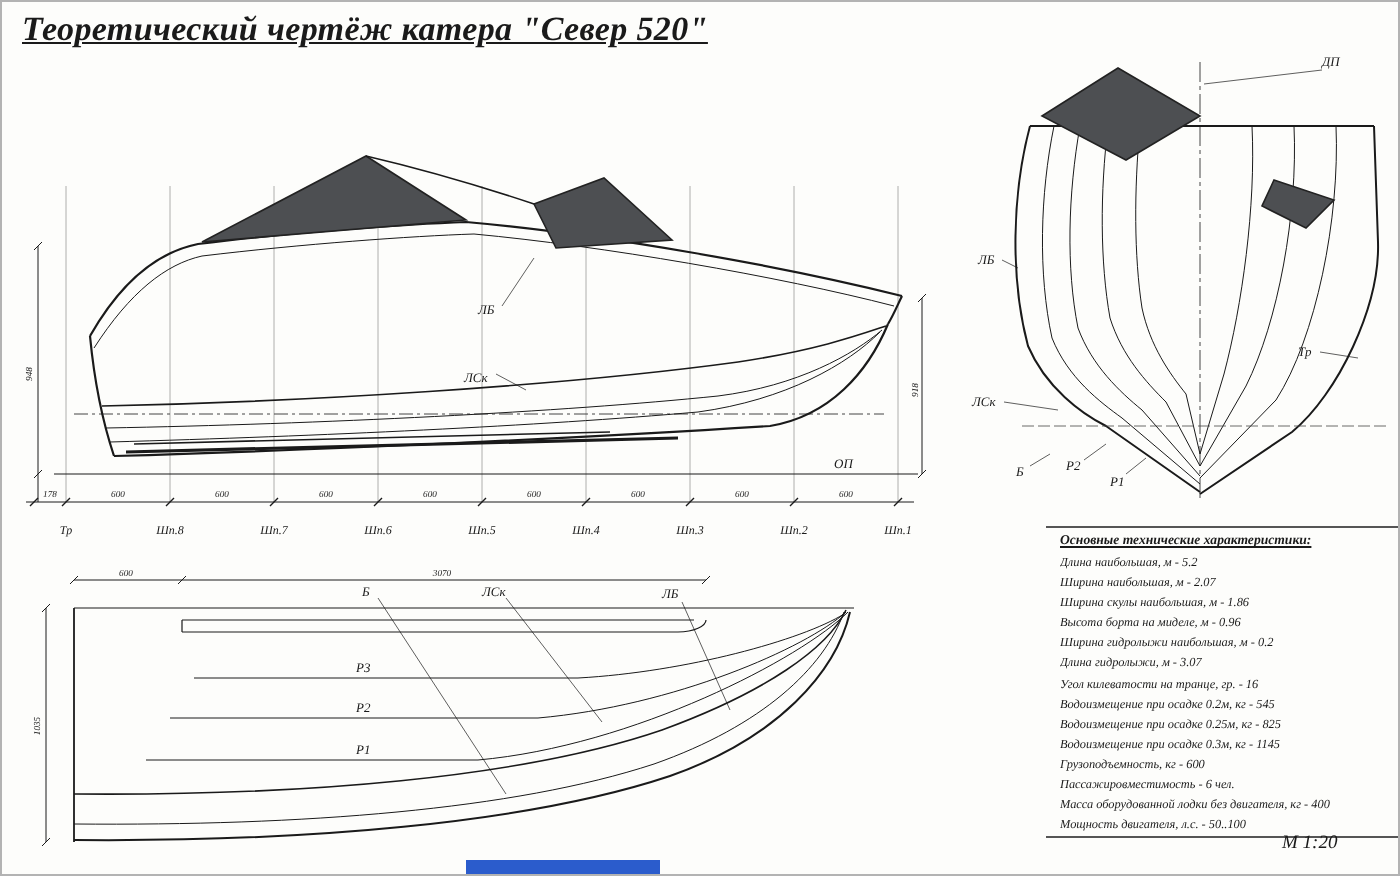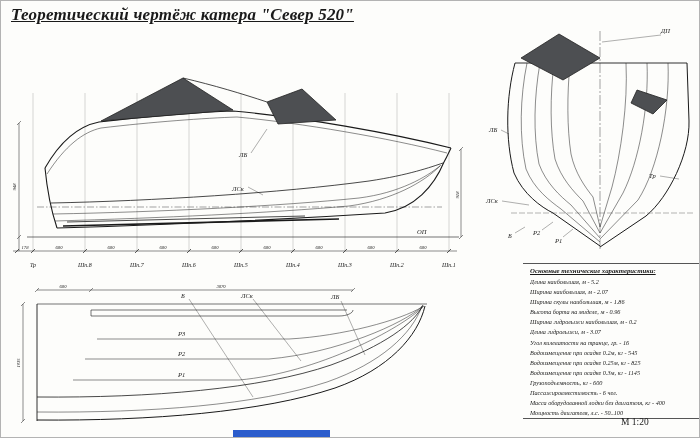--- a/index.html
+++ b/index.html
@@ -17,21 +17,21 @@
     position:absolute;left:522px;top:262px;width:176px;height:156px;box-sizing:border-box;
     border-top:1px solid #555;border-bottom:1px solid #555;padding:3px 2px 0 7px;
   }
   .specs-head{
     font-size:6.8px;font-style:italic;font-weight:bold;text-decoration:underline;margin-bottom:3px;
     white-space:nowrap;
   }
   .spec-line{
     font-size:6.2px;font-style:italic;line-height:10.1px;white-space:nowrap;overflow:hidden;
   }
-  .scale{position:absolute;left:620px;top:416px;font-size:9.5px;white-space:nowrap;}
+  .scale{position:absolute;left:640px;top:416px;font-size:9.5px;white-space:nowrap;font-style:italic;}
   text{font-family:"Liberation Serif", serif;font-style:italic;fill:#1a1a1a;}
   .lbl{font-size:6.5px;}
   .station{font-size:6px;}
   .dim{font-size:4.6px;}
 </style>
 </head>
 <body>
 
 <div class="sheet">
 

